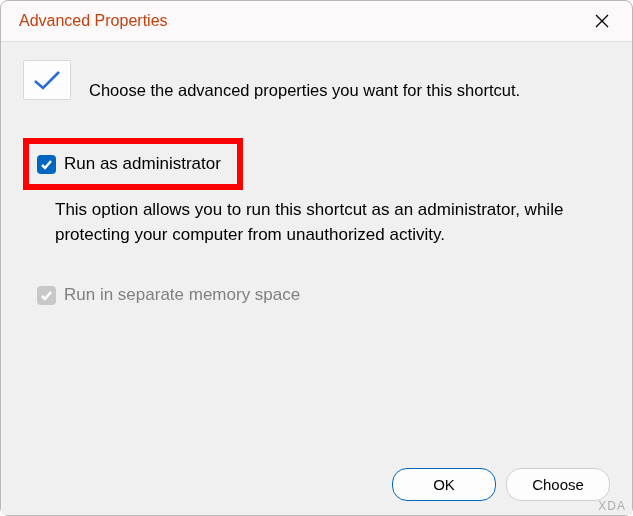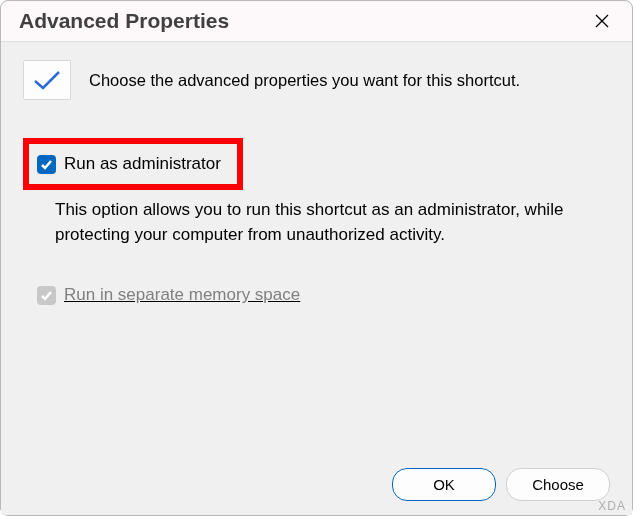--- a/index.html
+++ b/index.html
@@ -25,23 +25,22 @@
       flex-direction: column;
     }
     .titlebar {
       height: 40px;
       display: flex;
       align-items: center;
       justify-content: space-between;
       padding: 0 14px 0 18px;
     }
     .titlebar-title {
-      font-size: 21px;
-      color: #404040;
-      font-weight: bold;
+      font-size: 16px;
+      color: #c2410c;
     }
     .close-btn {
       width: 32px;
       height: 32px;
       display: flex;
       align-items: center;
       justify-content: center;
       border: none;
       background: transparent;
       cursor: pointer;
@@ -54,21 +53,21 @@
     }
     .body {
       flex: 1;
       background: #f0f0f0;
       padding: 18px 22px 0 22px;
       border-top: 1px solid #e0e0e0;
       position: relative;
     }
     .header-row {
       display: flex;
-      align-items: center;
+      align-items: flex-end;
       gap: 18px;
       margin-bottom: 38px;
     }
     .header-icon {
       width: 48px;
       height: 40px;
       border: 1px solid #d8d8d8;
       border-radius: 2px;
       background: #fdfdfd;
       display: flex;
@@ -138,21 +137,20 @@
       line-height: 1.45;
       margin-left: 32px;
       margin-right: 40px;
       margin-bottom: 38px;
     }
     .disabled-row {
       display: flex;
       align-items: center;
       gap: 8px;
       margin-left: 14px;
-      text-decoration: underline;
     }
     .disabled-label {
       font-size: 17px;
       color: #808080;
     }
     .button-row {
       position: absolute;
       right: 22px;
       bottom: 14px;
       display: flex;

